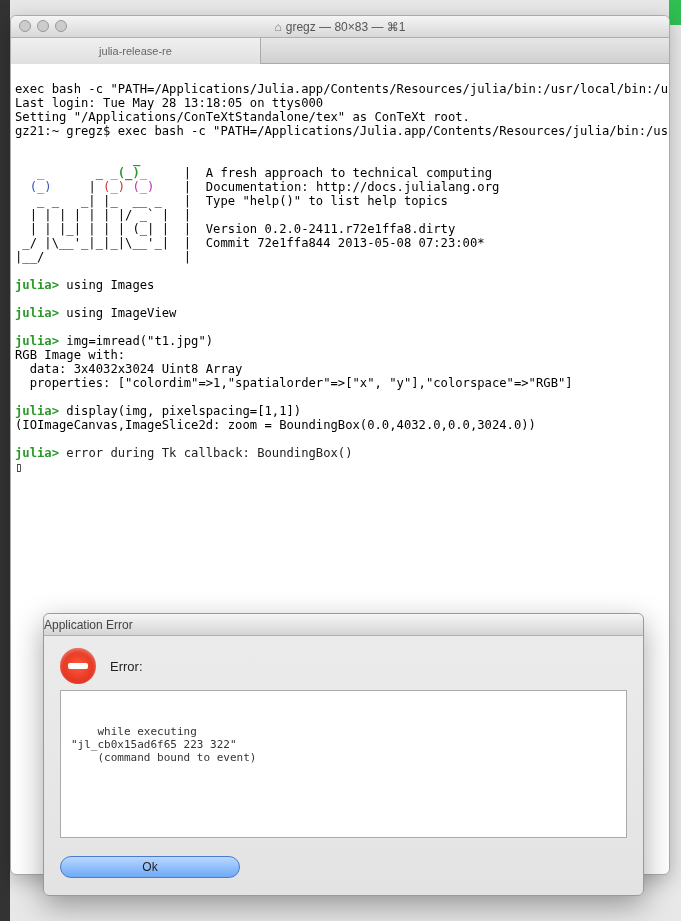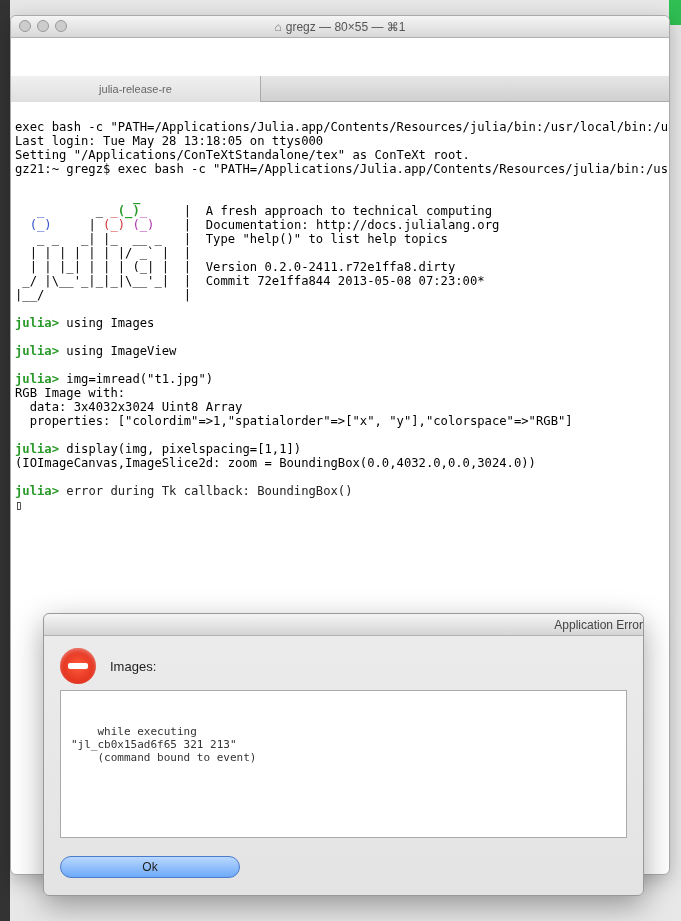--- a/index.html
+++ b/index.html
@@ -45,21 +45,20 @@
       width: 12px; height: 12px; border-radius: 50%; display:inline-block;
     }
     .titlebar .home {
       margin-right: 4px; color: #777;
     }
     .tabbar {
       height: 26px;
       background: linear-gradient(#e6e6e6,#d0d0d0);
       border-bottom: 1px solid #aaa;
       display: flex;
-      margin-top: 38px;
     }
     .tab {
       width: 250px;
       height: 26px;
       background: linear-gradient(#f0f0f0,#e0e0e0);
       border-right: 1px solid #aaa;
       font-size: 11px;
       color: #666;
       display: flex;
       align-items: center;
@@ -93,21 +92,21 @@
       background: linear-gradient(#ececec,#e3e3e3);
       border: 1px solid #999;
       border-radius: 6px;
       box-shadow: 0 10px 30px rgba(0,0,0,0.35);
     }
     .dialog-title {
       height: 22px;
       background: linear-gradient(#f5f5f5,#d5d5d5);
       border-bottom: 1px solid #b0b0b0;
       border-radius: 6px 6px 0 0;
-      text-align: right;
+      text-align: left;
       font-size: 12px;
       line-height: 22px;
       color: #444;
     }
     .dialog-body {
       padding: 12px 16px 8px 16px;
     }
     .err-header {
       display: flex;
       align-items: center;
@@ -175,21 +174,21 @@
 <div class="edge-green"></div>
 
 <div class="terminal-window">
   <div class="titlebar">
     <div class="traffic">
       <span style="background:#ccc;border:1px solid #999;"></span>
       <span style="background:#ccc;border:1px solid #999;"></span>
       <span style="background:#ccc;border:1px solid #999;"></span>
     </div>
     <span class="home">⌂</span>
-    <span>gregz — 80×55 — ⌘1</span>
+    <span>gregz — 80×83 — ⌘1</span>
   </div>
   <div class="tabbar">
     <div class="tab">
       <span>julia-release-re</span>
     </div>
   </div>
   <div class="terminal-content">
 <span>exec bash -c "PATH=/Applications/Julia.app/Contents/Resources/julia/bin:/usr/local/bin:/usr/bin:/bin:/usr/sbin:/sbin OPENBLAS_NUM_THREADS=1 FONTCONFIG_PATH=/Applications/Julia.app/Contents/Resources/julia/etc/fonts GIT_EXEC_PATH=/Applications/Julia.app/Contents/Resources/julia/libexec/git-core GIT_TEMPLATE_DIR=/Applications/Julia.app/Contents/Resources/julia/share/git-core exec '/Applications/Julia.app/Contents/Resources/julia/bin/julia'"
 Last login: Tue May 28 13:18:05 on ttys000
 Setting "/Applications/ConTeXtStandalone/tex" as ConTeXt root.
@@ -221,24 +220,24 @@
 </div>
 </div>
 
 <div class="dialog">
   <div class="dialog-title">
     <span>Application Error</span>
   </div>
   <div class="dialog-body">
     <div class="err-header">
       <div class="err-icon"></div>
-      <div class="err-label">Images:</div>
+      <div class="err-label">Error:</div>
     </div>
     <div class="err-textbox">
 
     while executing
-"jl_cb0x15ad6f65 321 213"
+"jl_cb0x15ad6f65 223 322"
     (command bound to event)</div>
   </div>
   <div class="dialog-buttons">
     <button class="mac-btn default">Ok</button>
   </div>
 </div>
 
 </body></html>

